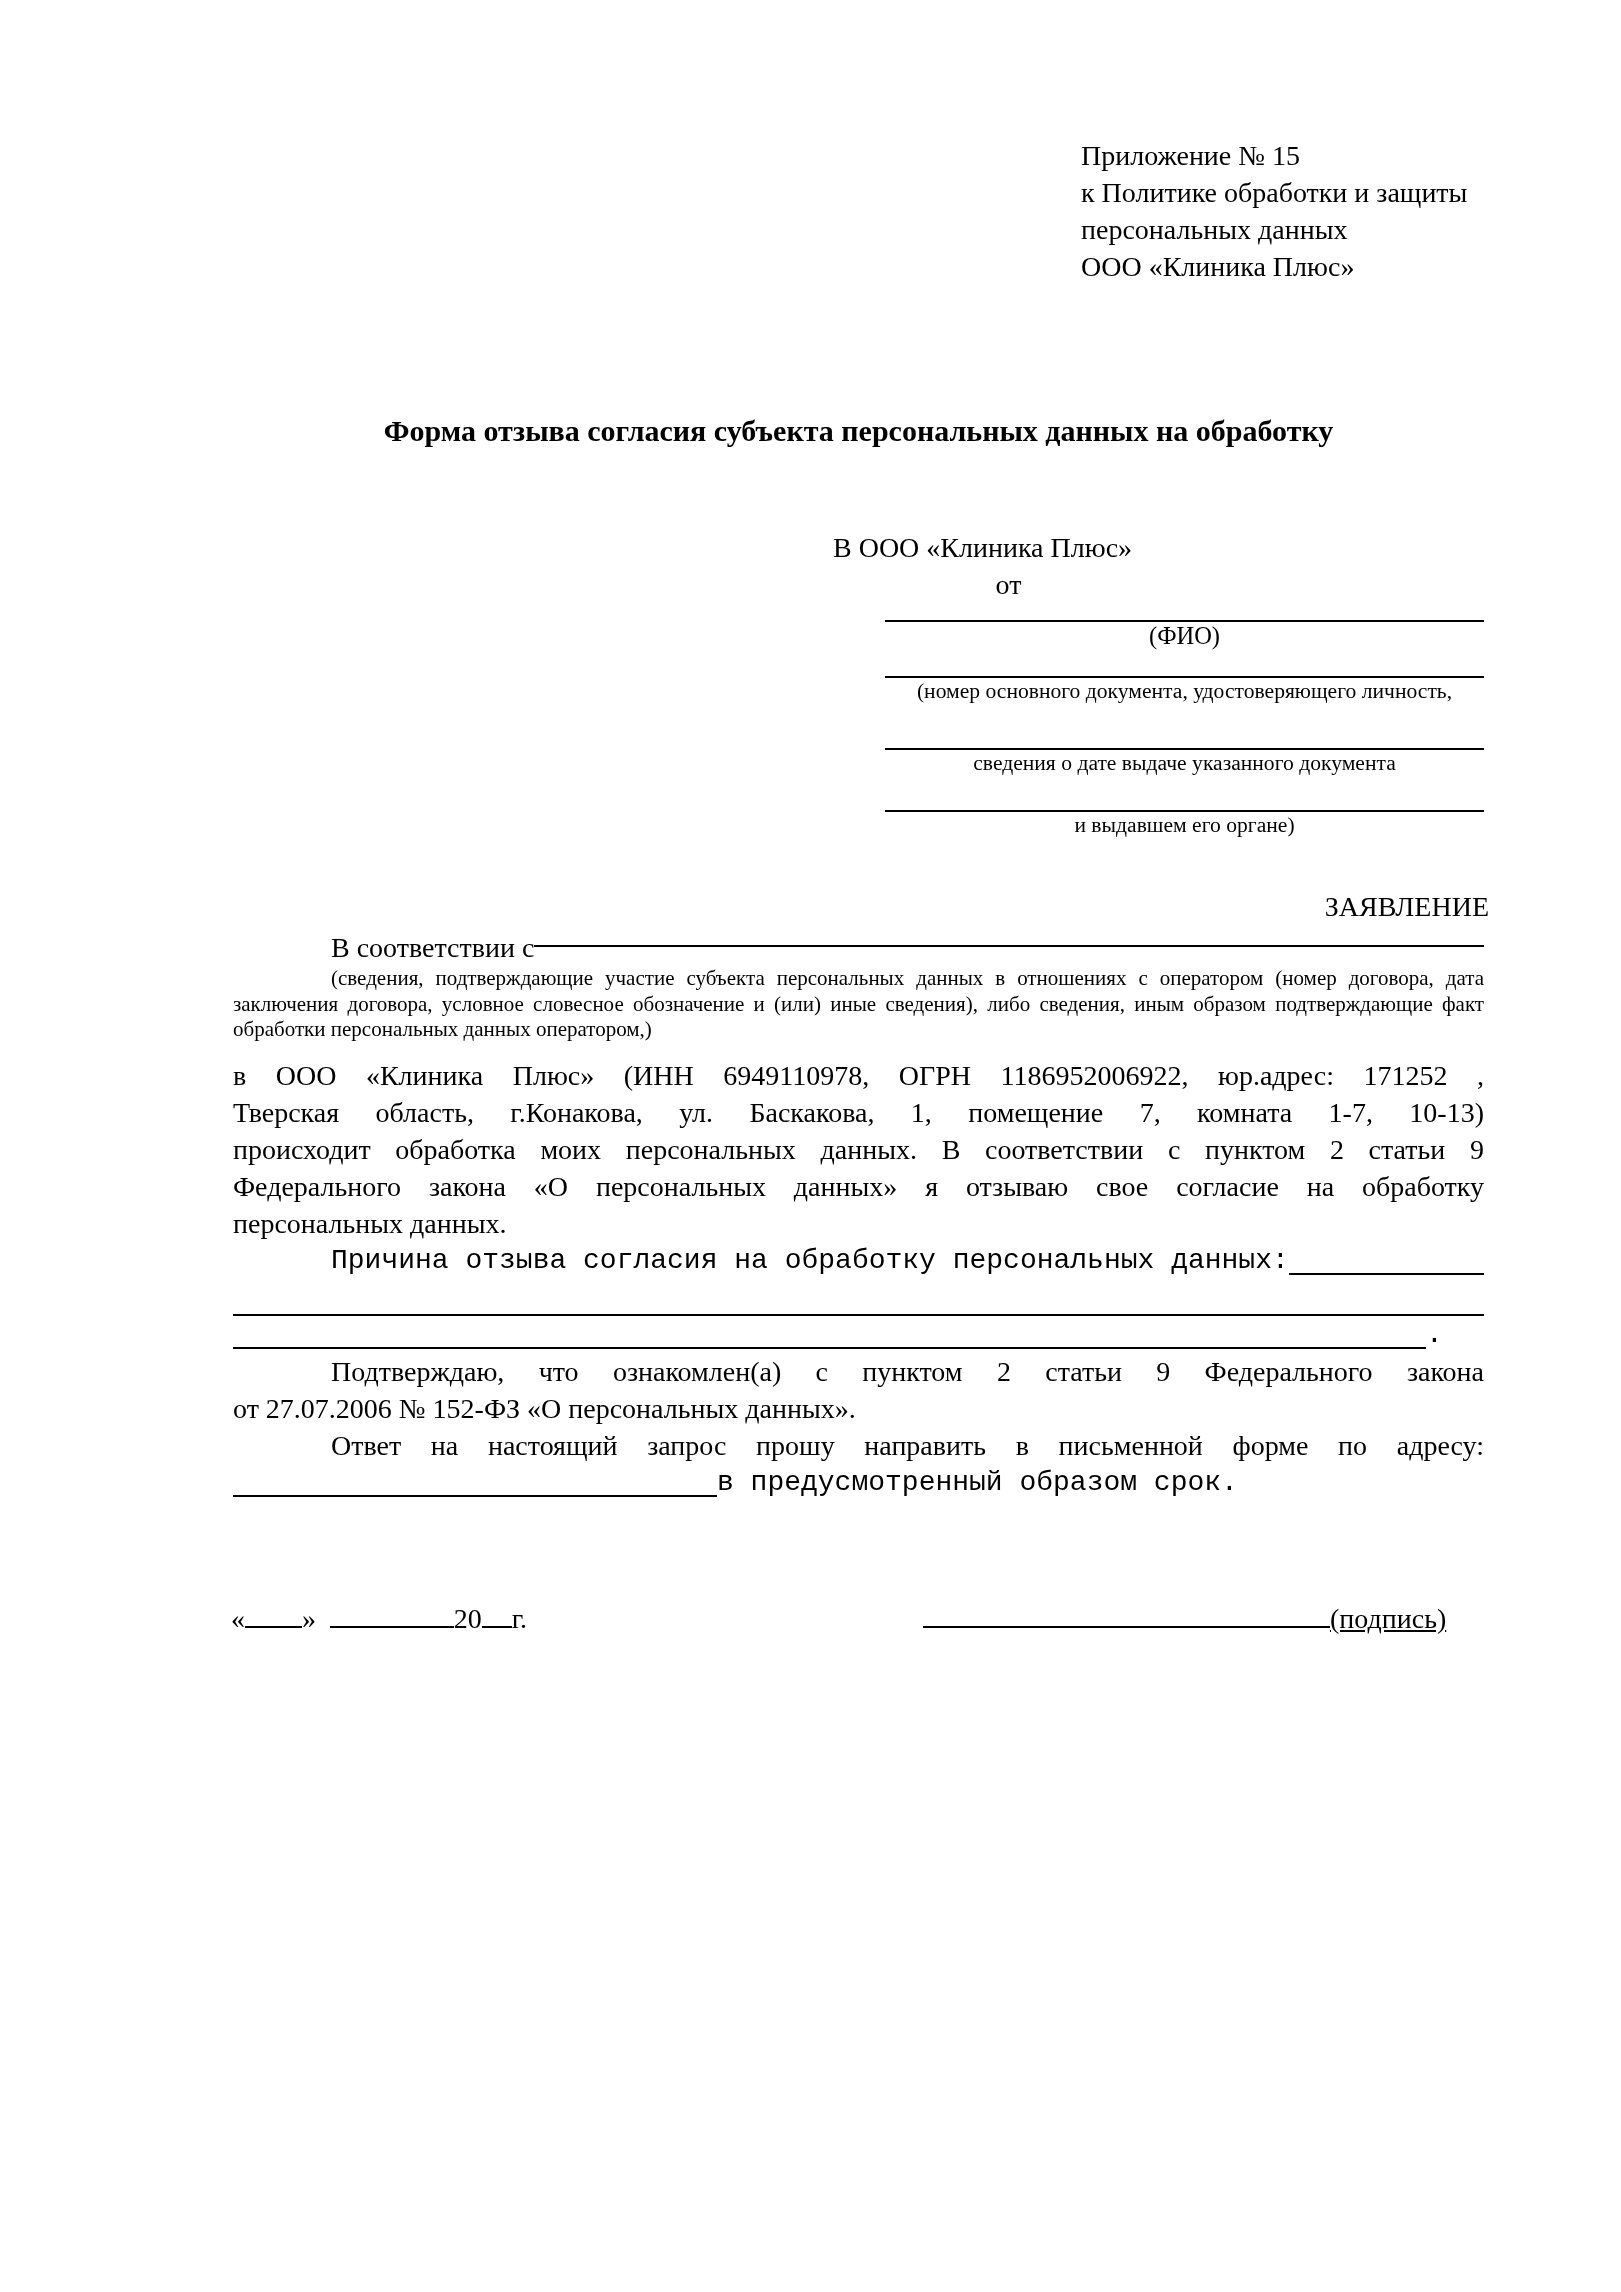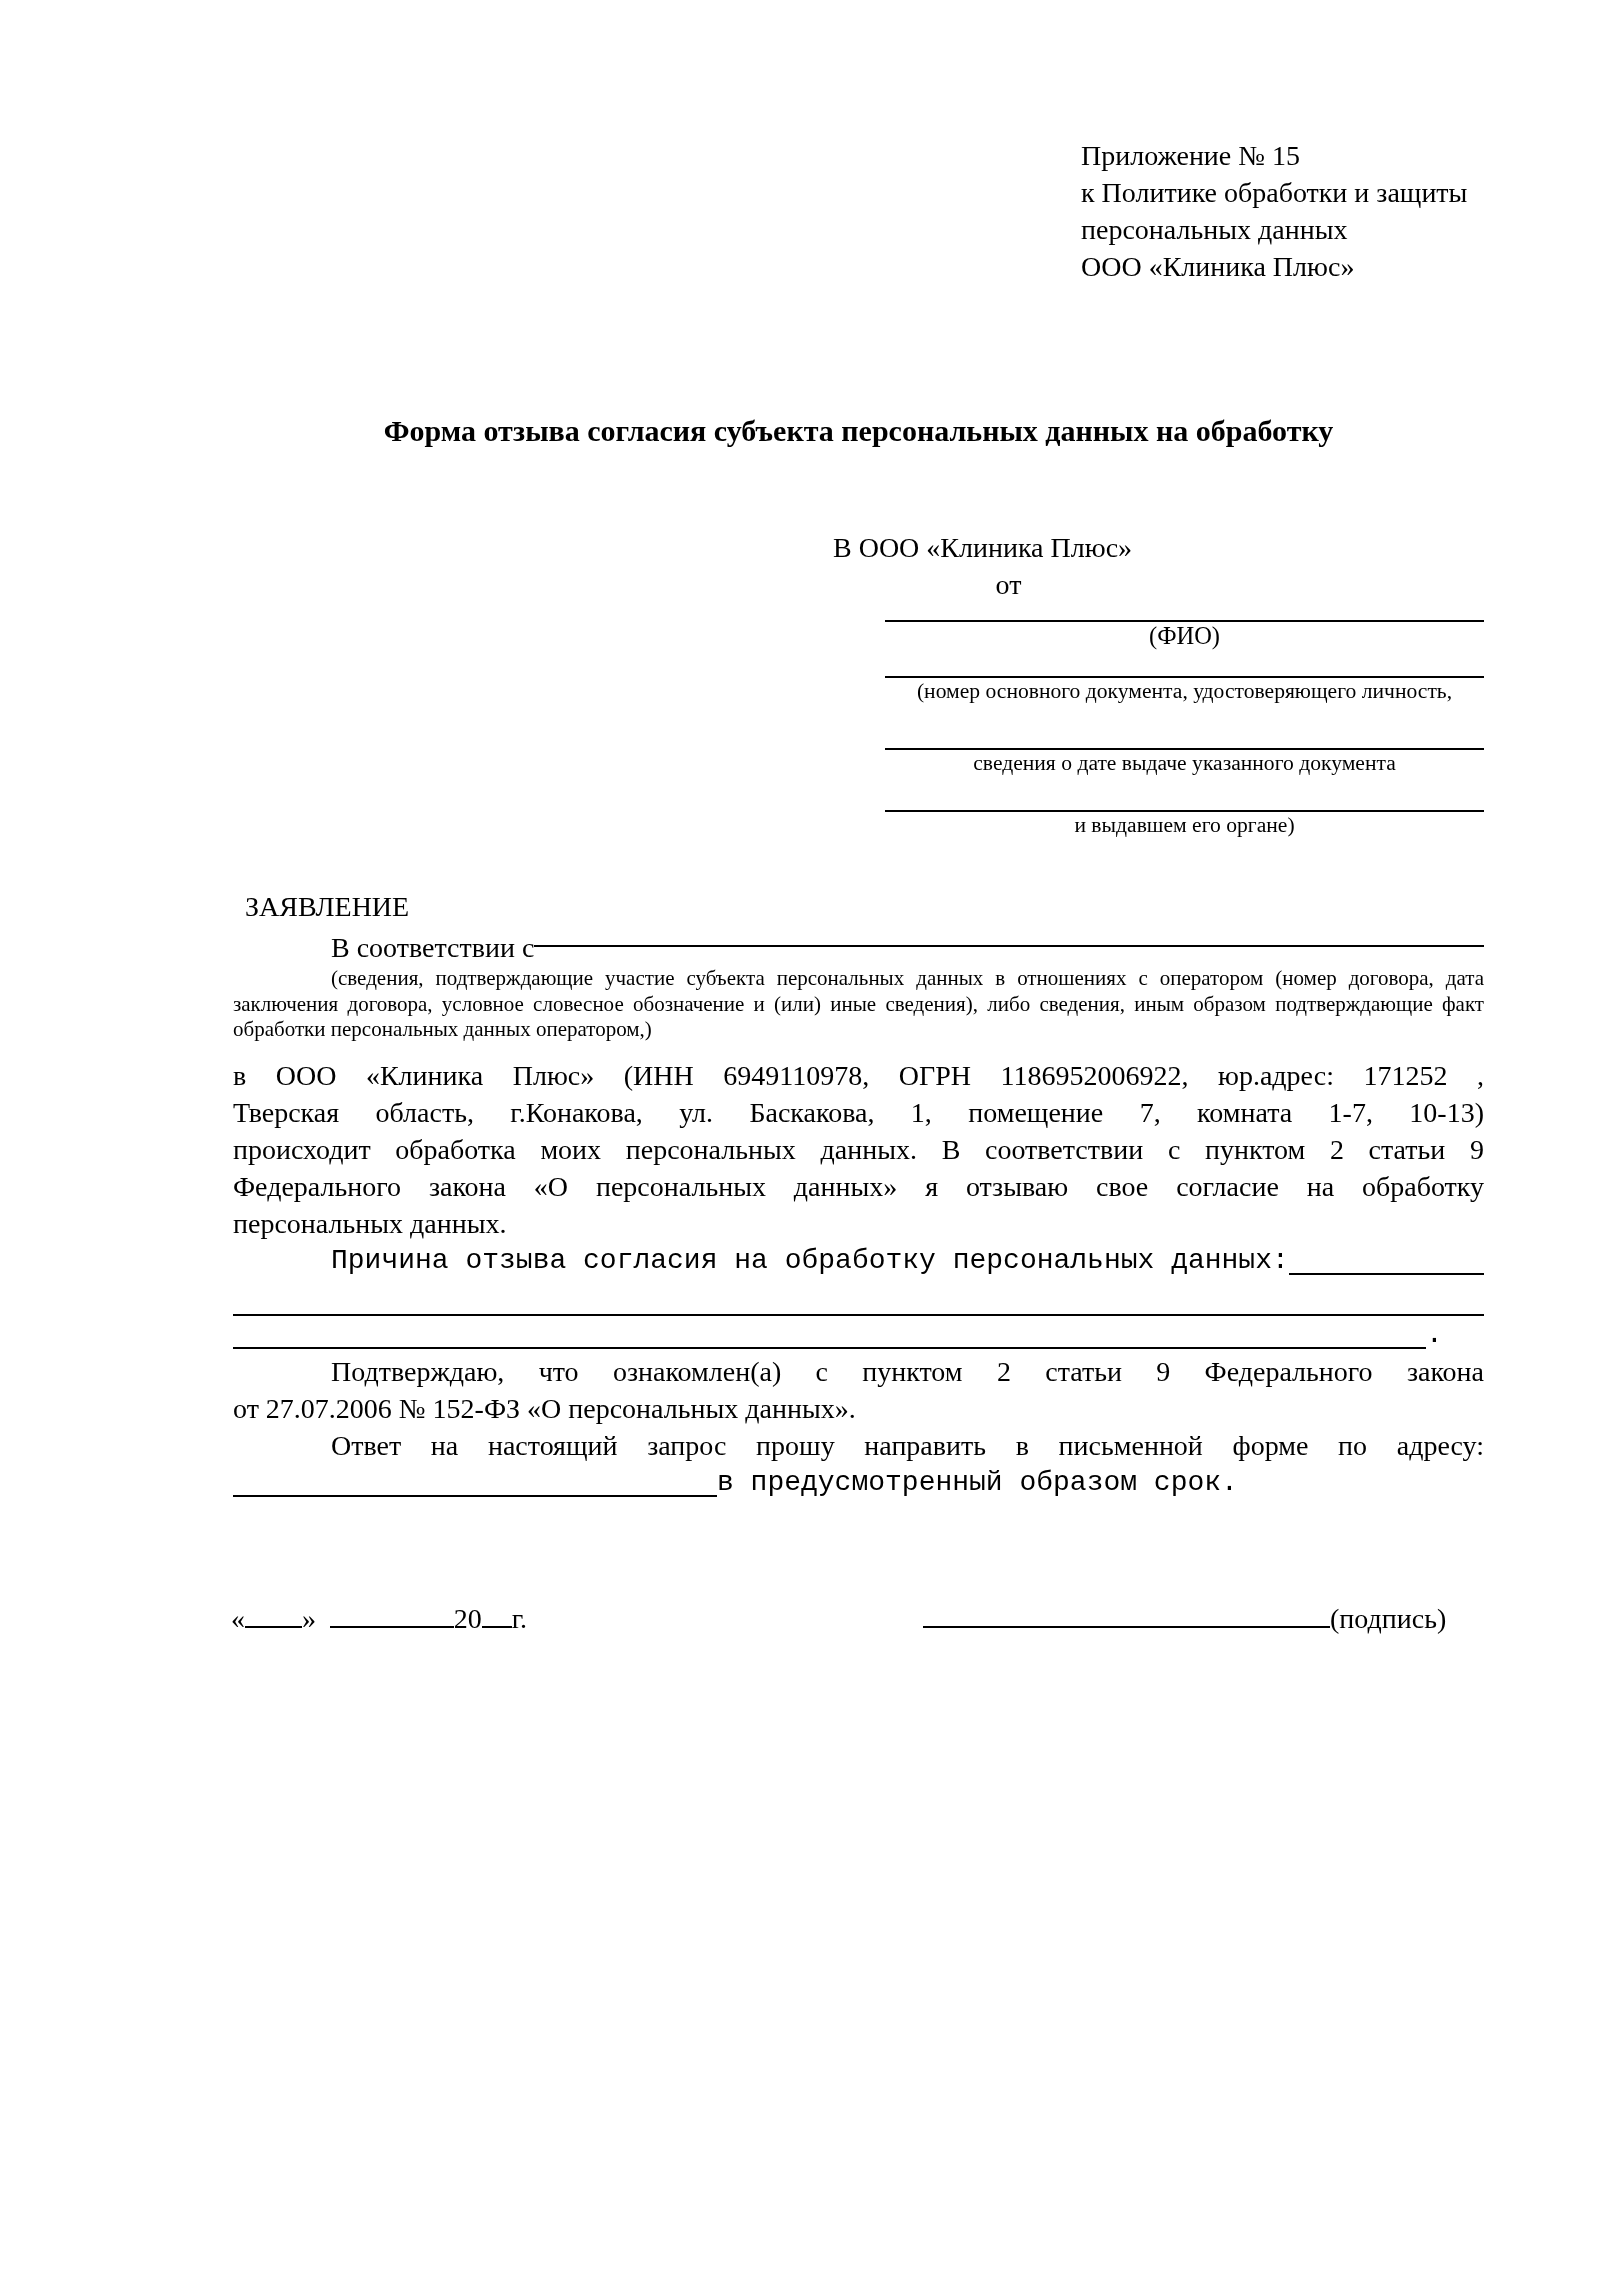--- a/index.html
+++ b/index.html
@@ -23,41 +23,41 @@
   .addressee{position:absolute;left:833px;top:529px;}
   .addressee .from{margin-left:52px;text-align:center;}
   
   .field{position:absolute;left:885px;width:599px;text-align:center;}
   .field .blank{height:29px;border-bottom:2.9px solid #000;}
   .field .caption{margin-top:1px;line-height:25.5px;}
   .cap-lg{font-size:24.5px;font-family:Liberation Serif, serif;}
   .cap-sm{font-size:21.6px;}
   .f1{top:591px;} .f2{top:647px;} .f3{top:719px;} .f4{top:781px;}
   
-  .stmt-heading{position:absolute;left:245px;top:888px;width:1251px;text-align:left;}
+  .stmt-heading{position:absolute;left:238px;top:888px;width:1251px;text-align:right;}
   
   .accordance{position:absolute;left:233px;top:929px;width:1251px;display:flex;align-items:center;}
   .accordance .lead{white-space:nowrap;padding-left:98px;}
   .fill{flex:1;border-bottom:2.9px solid #000;margin-bottom:3.9px;}
   
   .fineprint{position:absolute;left:233px;top:966px;width:1251px;font-size:21px;line-height:25.5px;}
   
   .bodyflow{position:absolute;left:233px;top:1057px;width:1251px;}
   .jl{text-align:justify;text-align-last:justify;}
   .ll{text-align:left;}
   .ind{text-indent:98px;}
   .rowflex{display:flex;font-family:Liberation Mono, monospace;}
   .rowflex .lead{white-space:nowrap;padding-left:98px;}
   .blankrow{box-sizing:border-box;height:37px;border-bottom:2.9px solid #000;}
   .blank-fixed{box-sizing:border-box;width:1193px;border-bottom:2.9px solid #000;margin-bottom:3.9px;}
   .blank-reply{box-sizing:border-box;width:484px;border-bottom:2.9px solid #000;margin-bottom:3.9px;}
   .rowflex .tail{white-space:nowrap;}
   
   .dateline{position:absolute;left:231px;top:1600px;white-space:nowrap;}
-  .signature{position:absolute;left:923px;top:1600px;white-space:nowrap;}
+  .signature{position:absolute;left:923px;top:1600px;white-space:nowrap;text-decoration:underline;}
   .b{display:inline-block;height:3.9px;border-bottom:2.9px solid #000;}
   .w58{width:57px;} .w127{width:124px;margin-left:13.7px;} .w31{width:30px;} .w415{width:407px;}
 </style>
 </head>
 <body>
 
 <div class="page">
 
   <div class="appendix">
     <div>Приложение № 15</div>

